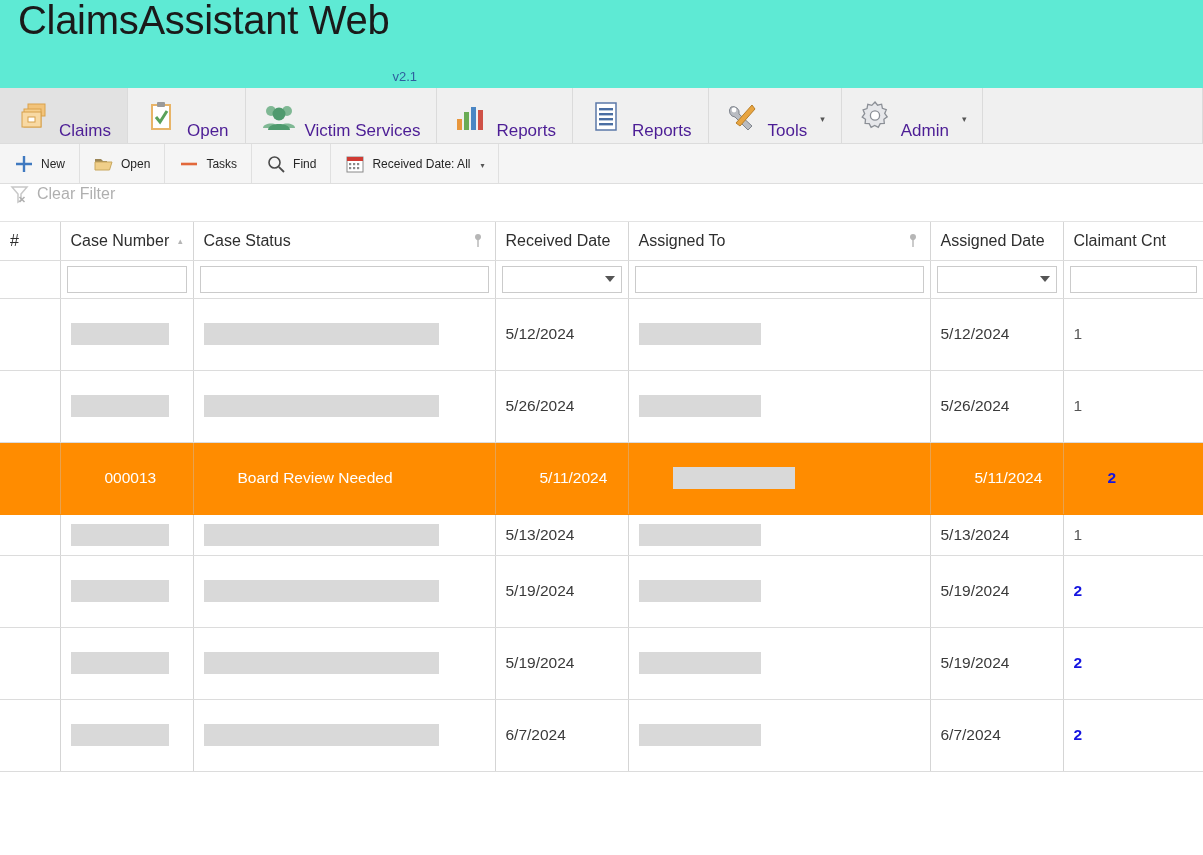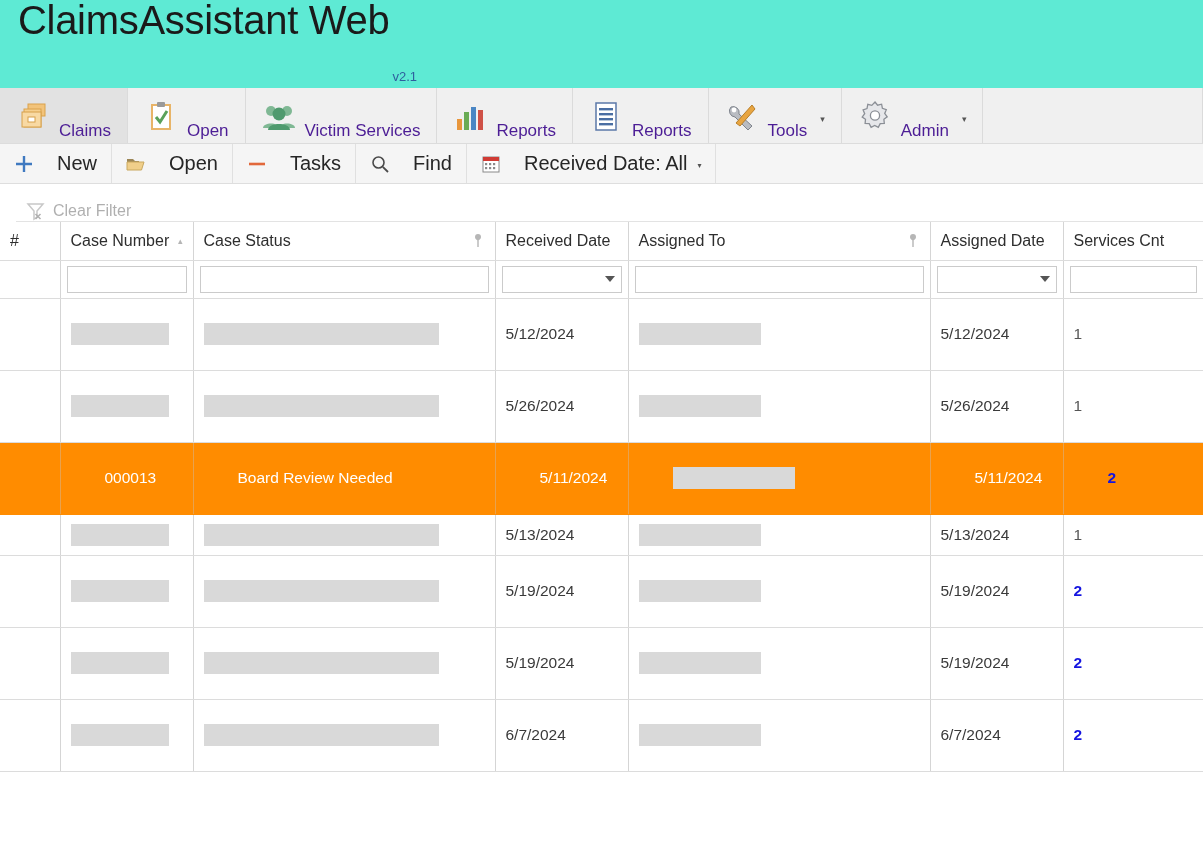--- a/index.html
+++ b/index.html
@@ -81,34 +81,33 @@
   }
   .tb-btn {
     display: flex;
     align-items: center;
     gap: 7px;
     padding: 0 14px;
     border-right: 1px solid #e0e0e0;
     cursor: default;
     white-space: nowrap;
   }
-  .tb-btn .tb-label { font-size: 20px; color: #262626; margin-left: 16px; }
+  .tb-btn .tb-label { font-size: 12px; color: #262626; }
   .tb-btn .caret { font-size: 8px; color: #555; margin-left: 3px; position: relative; top: 2px;}
   .tb-ico { width: 20px; height: 20px; display:block; flex: 0 0 20px; }
   .toolbar-rest { flex: 1; }
 
   
   .filterbar {
     height: 38px;
     background: #ffffff;
     display: flex;
-    align-items: flex-end;
+    align-items: flex-start;
     padding-left: 10px;
     border-bottom: 1px solid #e3e3e3;
-    margin-left: 16px;
   }
   .clear-filter {
     display: flex;
     align-items: center;
     gap: 7px;
     opacity: 0.55;
     cursor: default;
   }
   .clear-filter .cf-label { font-size: 16px; color: #6f6f6f; }
 
@@ -411,21 +410,21 @@
             </span>
           </div>
         </th>
         <th>
           <div class="th-inner">
               <span>Assigned Date</span>
             </div>
         </th>
         <th>
           <div class="th-inner">
-              <span>Services Cnt</span>
+              <span>Claimant Cnt</span>
             </div>
         </th>
       </tr>
 
       <tr class="filter-row">
         <td></td>
         <td>
           <div class="filter-input"></div>
         </td>
         <td>

